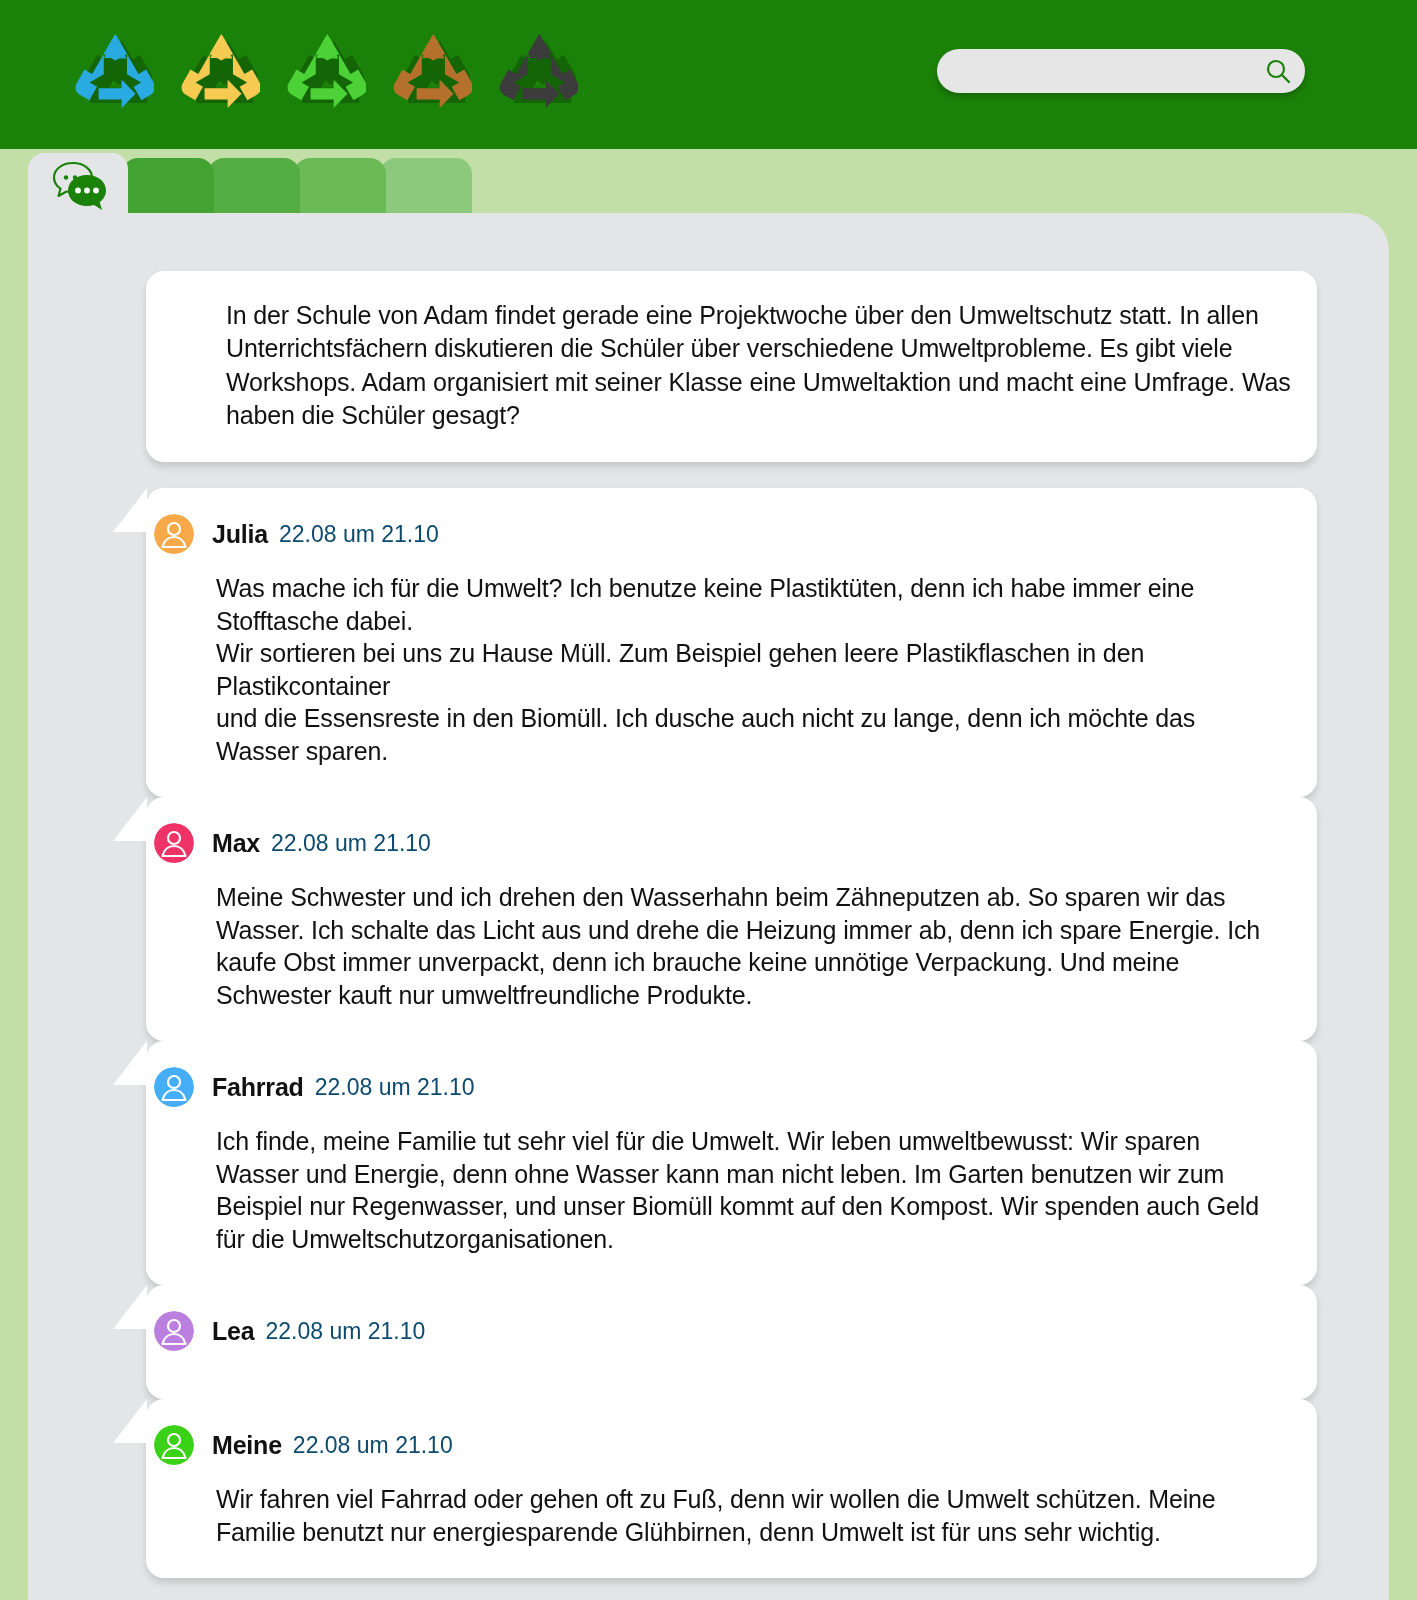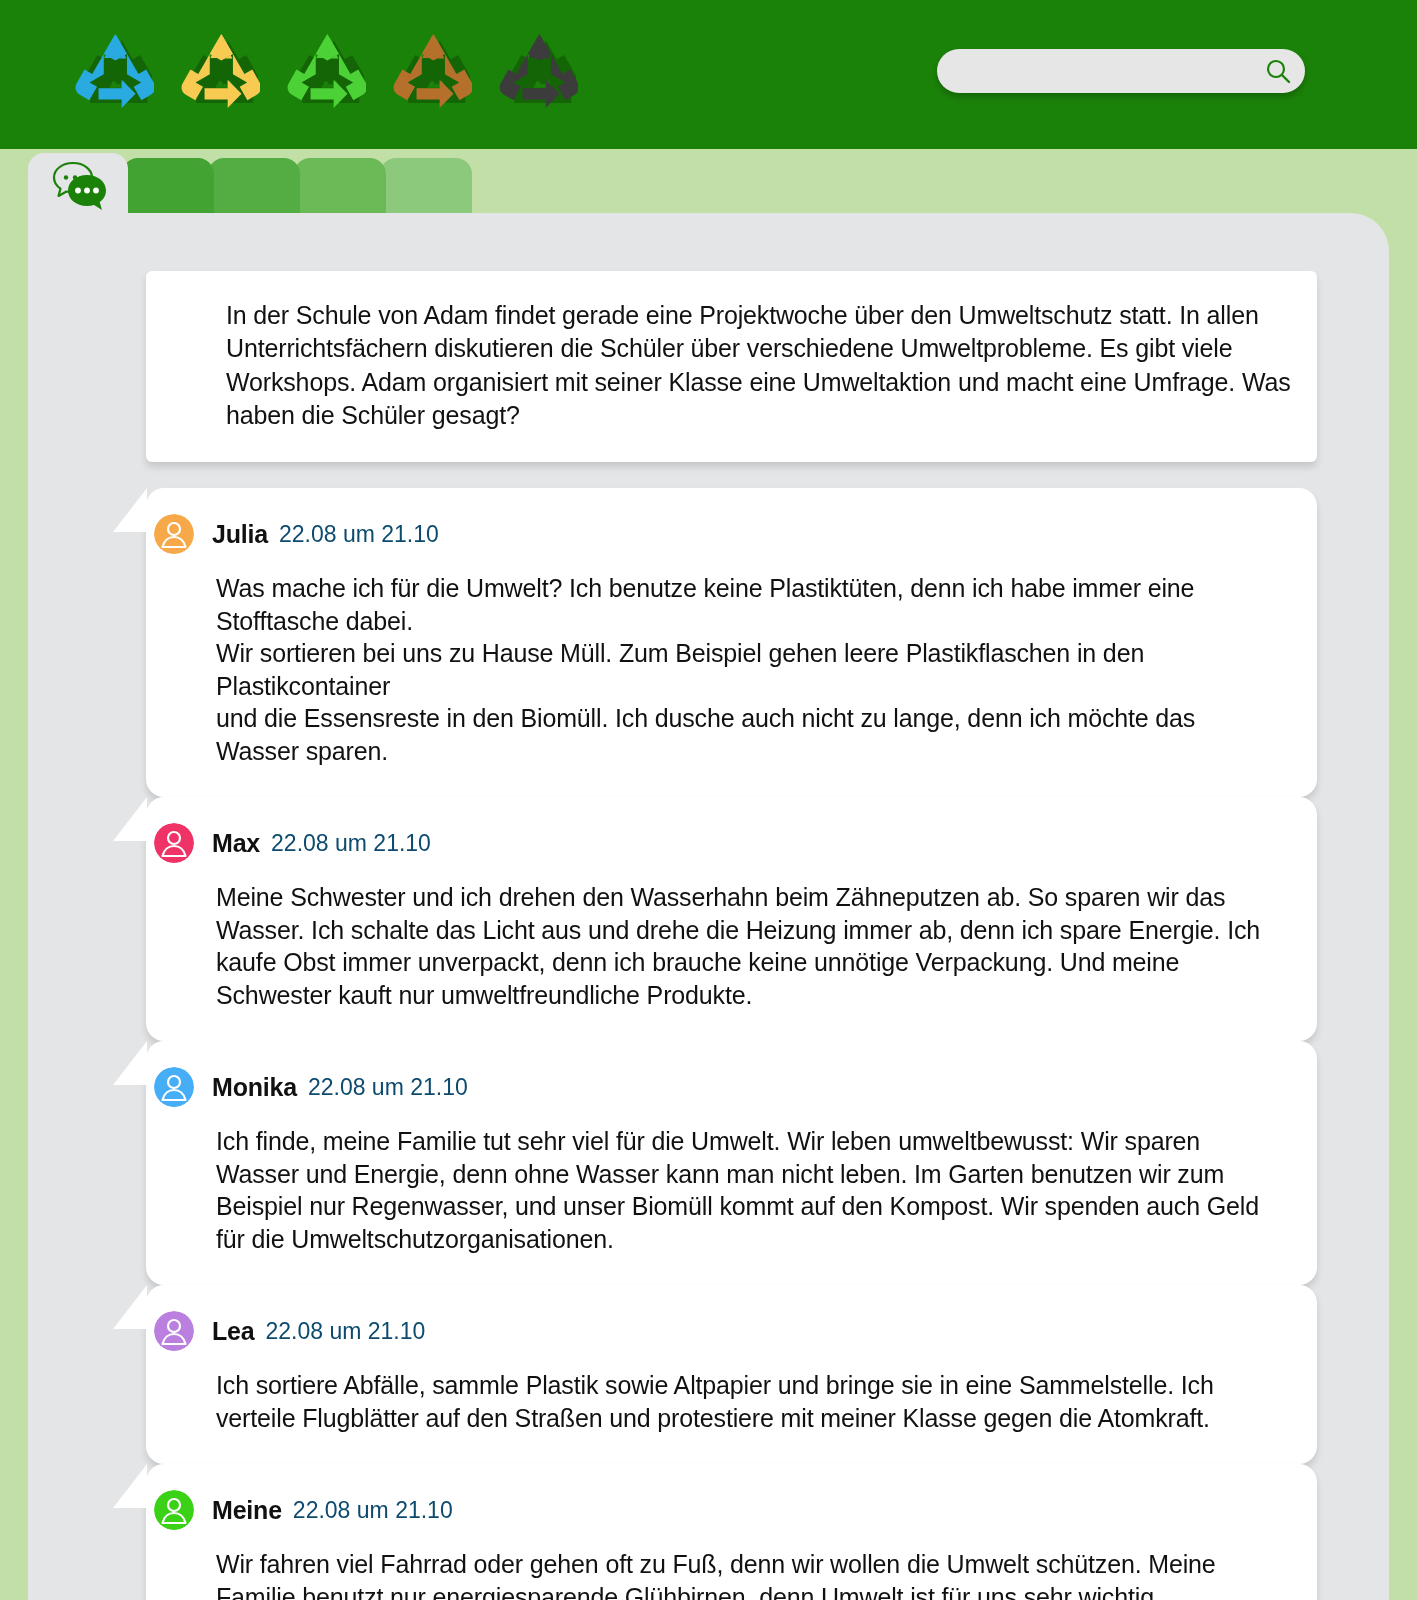--- a/index.html
+++ b/index.html
@@ -125,21 +125,21 @@
   .bubble {
     position: relative;
     background: #ffffff;
     border-radius: 18px;
     box-shadow: 0 5px 7px rgba(0,0,0,0.13);
     padding: 26px 34px 30px 70px;
   }
 
   .bubble.intro {
     padding: 28px 20px 30px 80px;
-    border-radius: 6px;
+    border-radius: 18px;
     margin-bottom: 26px;
   }
 
   
   .bubble.has-tail::before {
     content: "";
     position: absolute;
     left: -33px;
     top: 0;
     width: 0;
@@ -349,36 +349,35 @@
         </div>
         <div class="msg-body">Meine Schwester und ich drehen den Wasserhahn beim Zähneputzen ab. So sparen wir das Wasser. Ich schalte das Licht aus und drehe die Heizung immer ab, denn ich spare Energie. Ich kaufe Obst immer unverpackt, denn ich brauche keine unnötige Verpackung. Und meine Schwester kauft nur umweltfreundliche Produkte.</div>
       </div>
       <div class="bubble has-tail">
         <div class="msg-head">
           <svg class="avatar" viewBox="0 0 40 40">
             <circle cx="20" cy="20" r="20" fill="#46aef7"></circle>
             <circle cx="20" cy="15" r="6" fill="none" stroke="#ffffff" stroke-width="2.2"></circle>
             <path d="M8.5 33 C10 26.5 14.6 23 20 23 C25.4 23 30 26.5 31.5 33 Z" fill="none" stroke="#ffffff" stroke-width="2.2" stroke-linejoin="round"></path>
           </svg>
-          <span class="msg-name">Monika</span>
+          <span class="msg-name">Fahrrad</span>
           <span class="msg-time">22.08 um 21.10</span>
         </div>
         <div class="msg-body">Ich finde, meine Familie tut sehr viel für die Umwelt. Wir leben umweltbewusst: Wir sparen Wasser und Energie, denn ohne Wasser kann man nicht leben. Im Garten benutzen wir zum Beispiel nur Regenwasser, und unser Biomüll kommt auf den Kompost. Wir spenden auch Geld für die Umweltschutzorganisationen.</div>
       </div>
       <div class="bubble has-tail">
         <div class="msg-head">
           <svg class="avatar" viewBox="0 0 40 40">
             <circle cx="20" cy="20" r="20" fill="#bb7fe0"></circle>
             <circle cx="20" cy="15" r="6" fill="none" stroke="#ffffff" stroke-width="2.2"></circle>
             <path d="M8.5 33 C10 26.5 14.6 23 20 23 C25.4 23 30 26.5 31.5 33 Z" fill="none" stroke="#ffffff" stroke-width="2.2" stroke-linejoin="round"></path>
           </svg>
           <span class="msg-name">Lea</span>
           <span class="msg-time">22.08 um 21.10</span>
         </div>
-        <div class="msg-body">Ich sortiere Abfälle, sammle Plastik sowie Altpapier und bringe sie in eine Sammelstelle. Ich verteile Flugblätter auf den Straßen und protestiere mit meiner Klasse gegen die Atomkraft.</div>
       </div>
       <div class="bubble has-tail">
         <div class="msg-head">
           <svg class="avatar" viewBox="0 0 40 40">
             <circle cx="20" cy="20" r="20" fill="#3bd116"></circle>
             <circle cx="20" cy="15" r="6" fill="none" stroke="#ffffff" stroke-width="2.2"></circle>
             <path d="M8.5 33 C10 26.5 14.6 23 20 23 C25.4 23 30 26.5 31.5 33 Z" fill="none" stroke="#ffffff" stroke-width="2.2" stroke-linejoin="round"></path>
           </svg>
           <span class="msg-name">Meine</span>
           <span class="msg-time">22.08 um 21.10</span>

